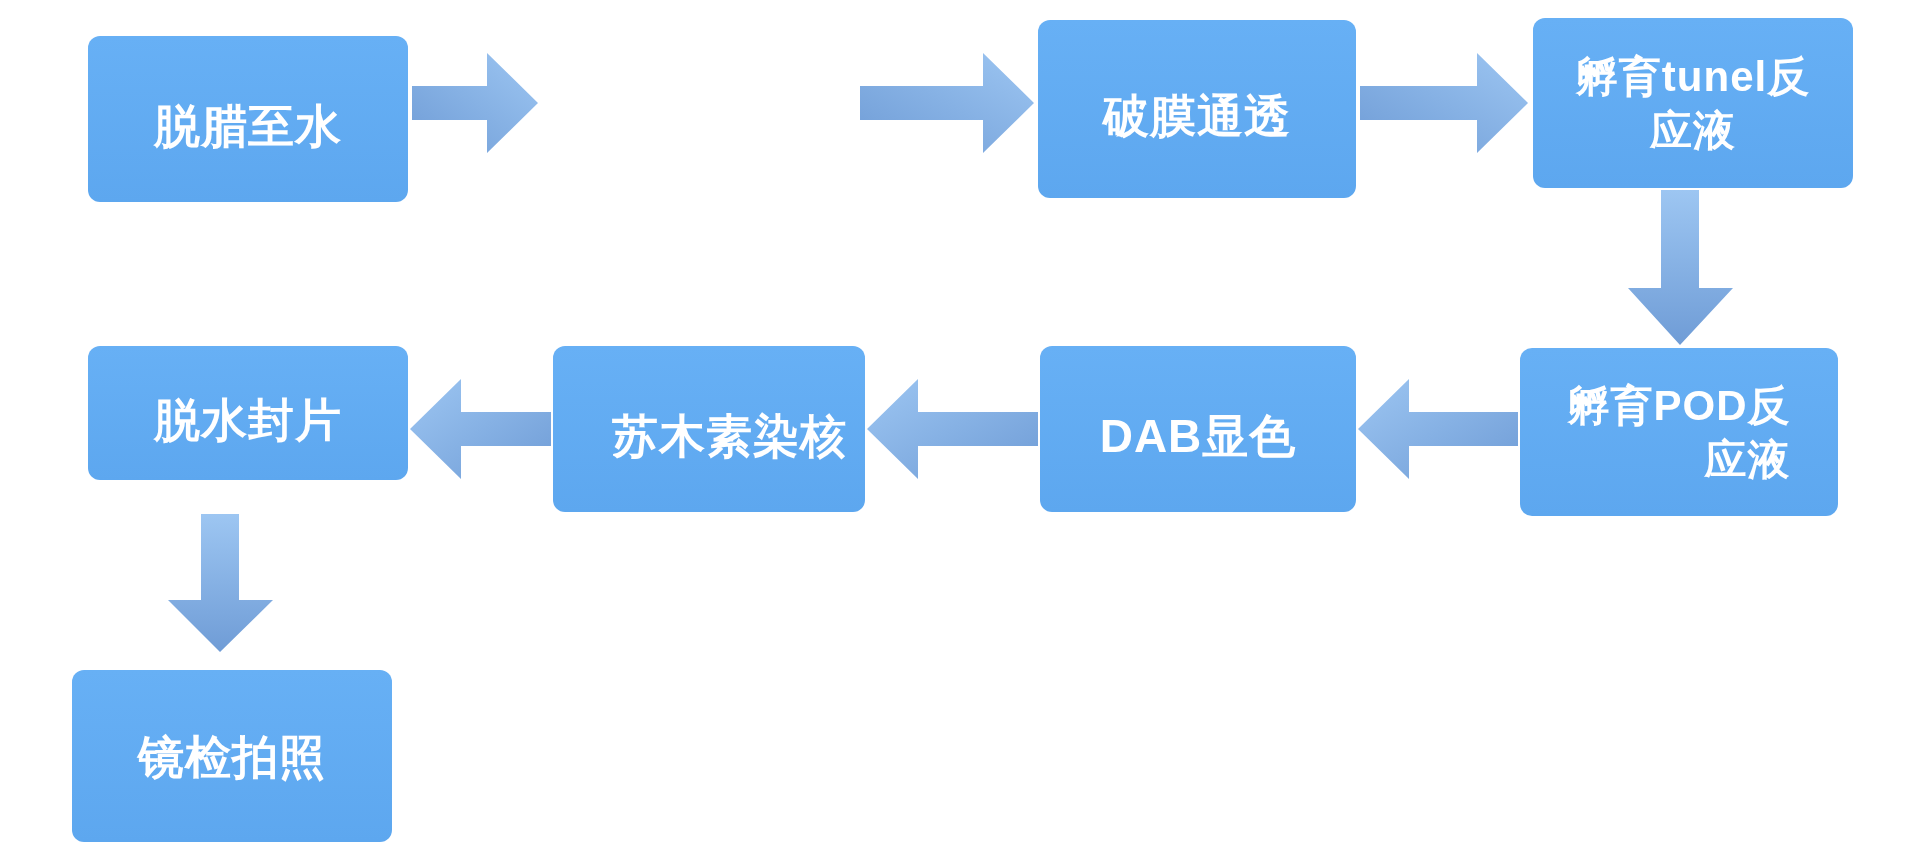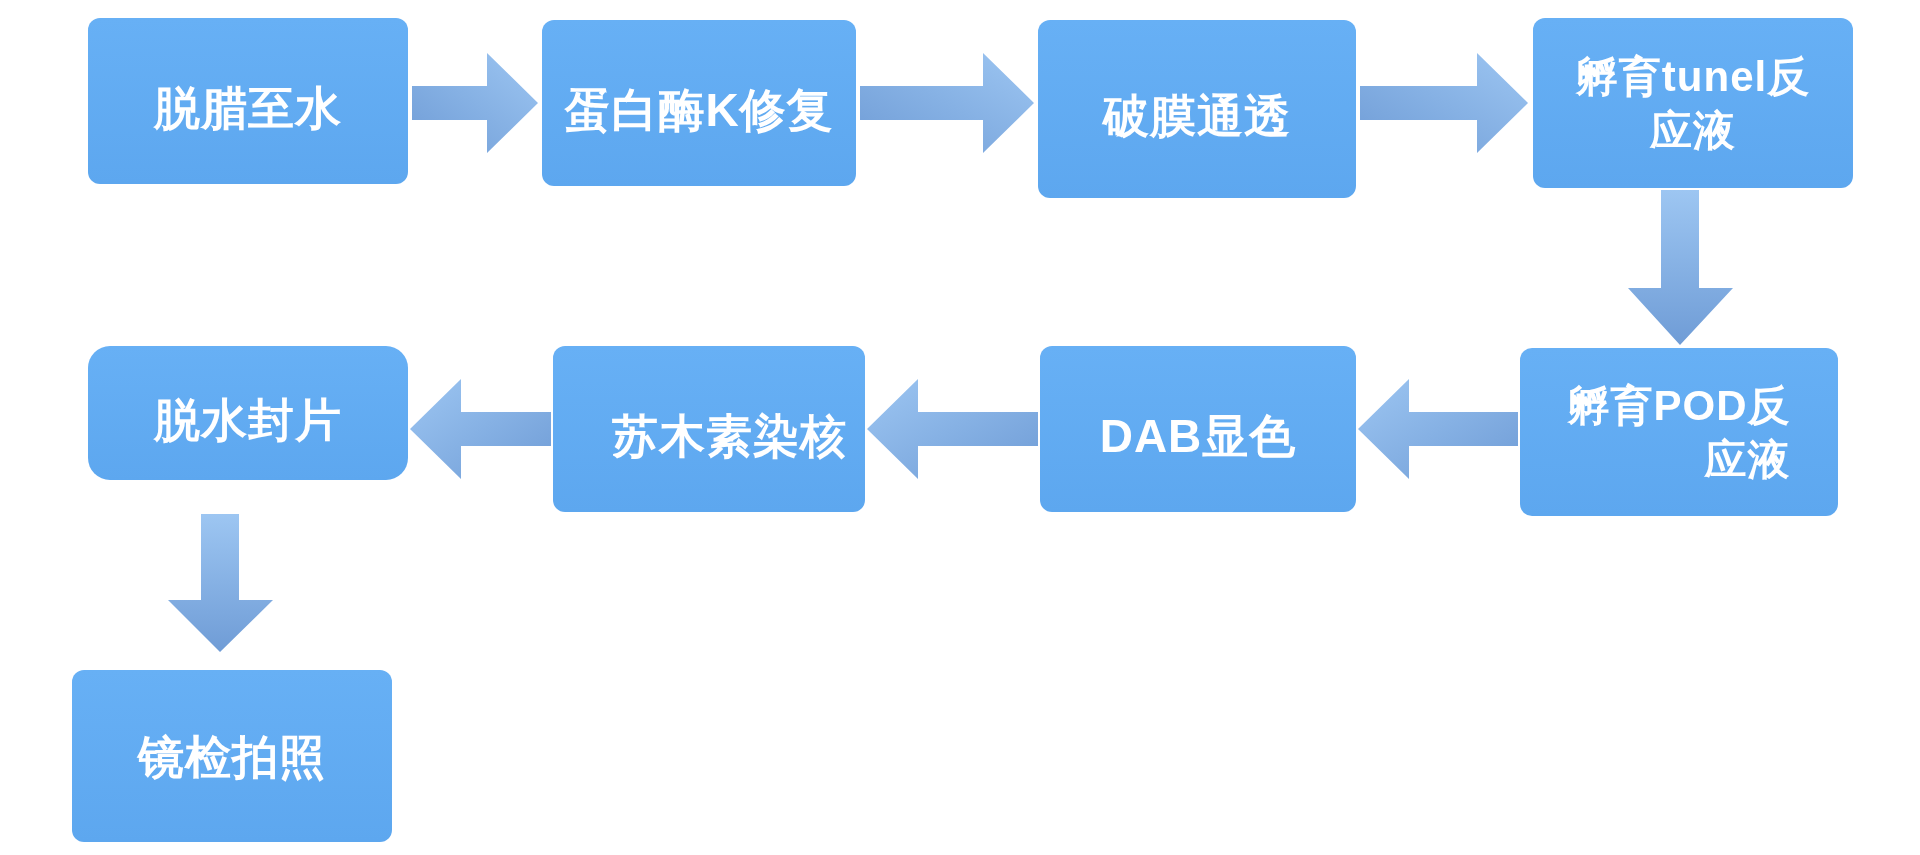--- a/index.html
+++ b/index.html
@@ -18,40 +18,39 @@
     border-radius:12px;
     color:#ffffff;
     font-weight:700;
     white-space:pre-line;
     letter-spacing:1px;
     box-sizing:border-box;
   }
   .single{font-size:46px;padding-top:16px;}
   .double{font-size:42px;line-height:54px;padding-top:2px;}
   
-  .b1{left:88px;  top:18px; width:320px;height:166px;}
+  .b1{left:88px;  top:36px; width:320px;height:166px;}
   .b2{left:542px; top:20px; width:314px;height:166px;}
   .b3{left:1038px;top:20px; width:318px;height:178px;}
   .b4{left:1533px;top:18px; width:320px;height:170px;}
   
   .b5{left:1520px;top:348px;width:318px;height:168px;text-align:right;}
   .b6{left:1040px;top:346px;width:316px;height:166px;}
   .b7{left:553px; top:346px;width:312px;height:166px;padding-left:41px;}
-  .b8{left:88px;  top:346px;width:320px;height:134px;border-radius:22px;}
+  .b8{left:88px;  top:346px;width:320px;height:134px;}
   
   .b9{left:72px;  top:670px;width:320px;height:172px;padding-top:4px;}
   .arrow{position:absolute;}
 </style>
 </head>
 <body>
 
 <div class="canvas">
 
   <div class="node single b1">脱腊至水</div>
-  <div class="node single b2">蛋白酶K修复</div>
   <div class="node single b3">破膜通透</div>
   <div class="node double b4">孵育tunel反
 应液</div>
 
   <div class="node double b5">孵育POD反
 应液</div>
   <div class="node single b6">DAB显色</div>
   <div class="node single b7">苏木素染核</div>
   <div class="node single b8">脱水封片</div>
 

